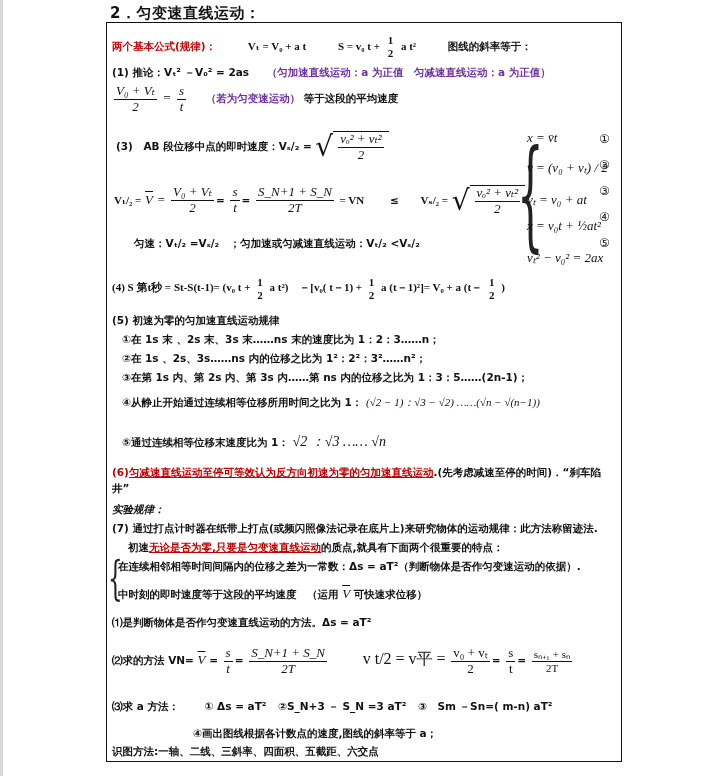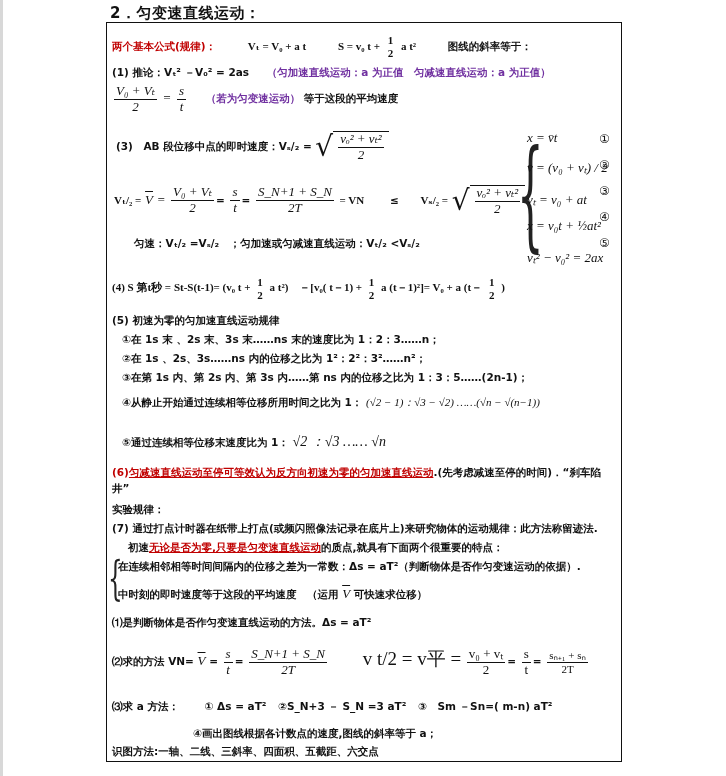--- a/index.html
+++ b/index.html
@@ -120,41 +120,41 @@
 <div class="ln" style="left:122px;top:433px;">
   <span>⑤通过连续相等位移末速度比为 1：</span>
   <span class="m" style="font-size:14px;">√2 ：√3 …… √n</span>
 </div>
 
 <div class="ln" style="left:112px;top:466px;">
   <span class="red">(6)</span><span class="red ul">匀减速直线运动至停可等效认为反方向初速为零的匀加速直线运动</span><span>.(先考虑减速至停的时间)．“刹车陷</span>
 </div>
 <div class="ln" style="left:112px;top:482px;">井”</div>
 
-<div class="ln" style="left:112px;top:503px;">实验规律：</div>
+<div class="ln" style="left:112px;top:503px;font-style:italic;">实验规律：</div>
 <div class="ln" style="left:112px;top:522px;">(7)  通过打点计时器在纸带上打点(或频闪照像法记录在底片上)来研究物体的运动规律：此方法称留迹法.</div>
 <div class="ln" style="left:128px;top:541px;">
   <span>初速</span><span class="red ul">无论是否为零,只要是匀变速直线运动</span><span>的质点,就具有下面两个很重要的特点：</span>
 </div>
 <div class="brace2">{</div>
 <div class="ln" style="left:118px;top:560px;">在连续相邻相等时间间隔内的位移之差为一常数：Δs = aT²（判断物体是否作匀变速运动的依据）.</div>
 <div class="ln" style="left:118px;top:586px;">
   <span>中时刻的即时速度等于这段的平均速度　（运用</span>
   <span class="m over">V</span>
   <span>可快速求位移）</span>
 </div>
 
 <div class="ln" style="left:112px;top:616px;">⑴是判断物体是否作匀变速直线运动的方法。Δs = aT²</div>
 <div class="ln" style="left:112px;top:646px;">
   <span>⑵求的方法  VN=</span>
   <span class="m over">V</span>
   <span>=</span>
   <span class="frac m"><span class="num">s</span><span>t</span></span>=
   <span class="frac m"><span class="num">S_N+1 + S_N</span><span>2T</span></span>
-  <span style="margin-left:30px;font-weight:normal;font-family:'Liberation Serif',serif;font-size:19px;">v t/2 = v平 =</span>
+  <span style="margin-left:30px;font-weight:normal;font-family:'Liberation Serif',serif;font-size:16px;">v t/2 = v平 =</span>
   <span class="frac" style="font-weight:normal;font-family:'Liberation Serif',serif;font-size:13px;"><span class="num">v₀ + vₜ</span><span>2</span></span>=
   <span class="frac" style="font-weight:normal;font-family:'Liberation Serif',serif;font-size:13px;"><span class="num">s</span><span>t</span></span>=
   <span class="frac" style="font-weight:normal;font-family:'Liberation Serif',serif;font-size:11px;"><span class="num">sₙ₊₁ + sₙ</span><span>2T</span></span>
 </div>
 <div class="ln" style="left:112px;top:700px;">
   <span>⑶求 a 方法：</span>
   <span style="margin-left:22px;">① Δs = aT²</span>
   <span style="margin-left:8px;">②S_N+3 － S_N =3 aT²</span>
   <span style="margin-left:8px;">③　Sm －Sn=( m-n) aT²</span>
 </div>

